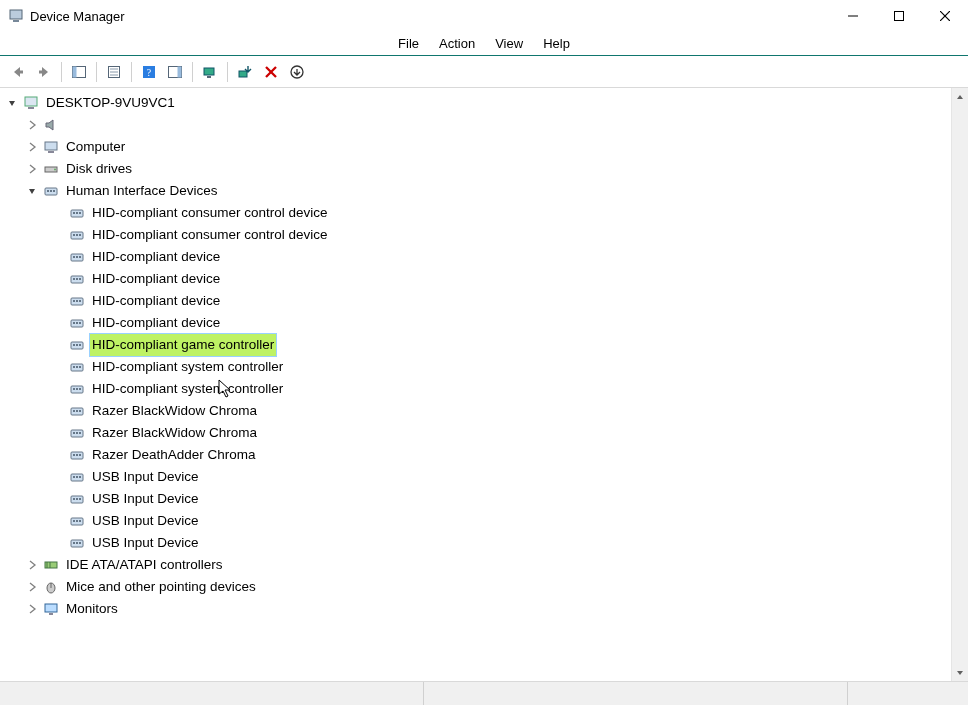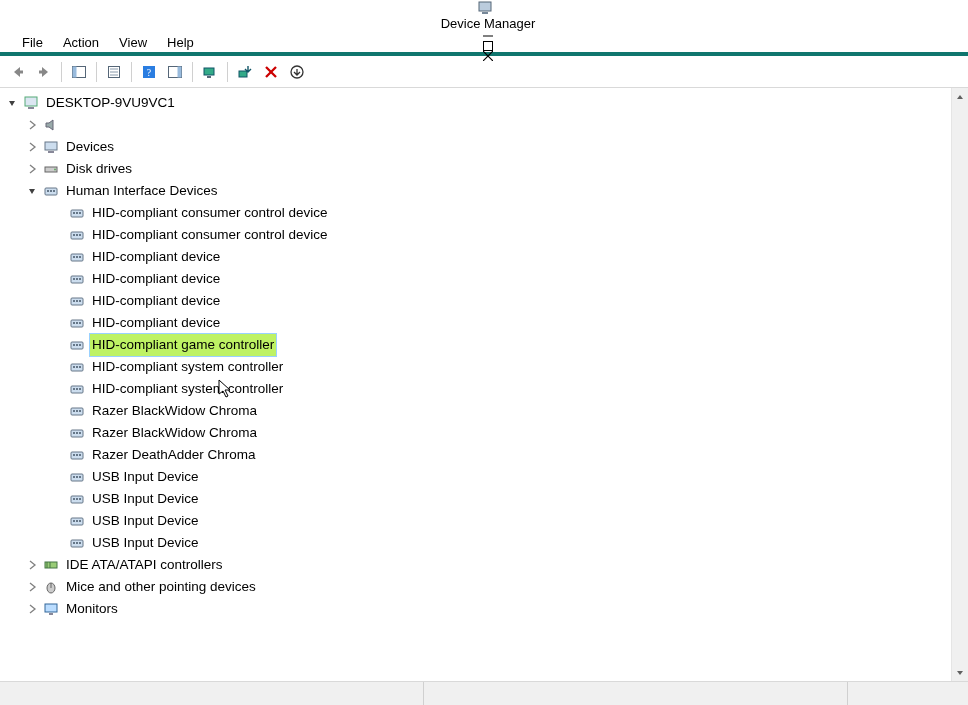--- a/index.html
+++ b/index.html
@@ -11,40 +11,40 @@
     background: #fff;
     width: 968px; height: 705px;
     overflow: hidden;
   }
   .titlebar {
     height: 32px;
     display: flex;
     align-items: center;
     padding: 0 0 0 8px;
     background: #fff;
-    flex-direction: column;
   }
   .titlebar .app-icon {
     width: 16px; height: 16px;
     margin-right: 6px;
     display:flex;align-items:center;justify-content:center;
   }
   .titlebar .title { font-size: 13px; }
   .titlebar .spacer { flex: 1; }
   .winbtn {
     width: 46px; height: 32px;
     display:flex; align-items:center; justify-content:center;
     color:#000;
   }
   .winbtn svg { width:10px; height:10px; }
   .menubar {
     height: 24px;
     display:flex; align-items:center;
-    padding: 0 12px;
-    border-bottom: 4px solid #0f766e;
+    padding: 0 4px;
+    border-bottom: 1px solid #0f766e;
+    justify-content: center;
   }
   .menu-item {
     padding: 2px 10px;
     font-size: 13px;
   }
   .toolbar {
     height: 32px;
     display:flex; align-items:center;
     padding: 2px 6px;
     border-bottom: 1px solid #d9d9d9;
@@ -267,21 +267,21 @@
             <svg width="10" height="10" viewBox="0 0 10 10">
               <path d="M3 1 L8 5 L3 9" fill="none" stroke="#808080" stroke-width="1.3"></path>
             </svg>
           </span>
         <span class="node-icon">
             <svg width="16" height="16">
               <rect x="2" y="3" width="12" height="8" fill="#cde" stroke="#678"></rect>
               <rect x="5" y="12" width="6" height="2" fill="#889"></rect>
             </svg>
           </span>
-        <span class="node-label">Devices</span>
+        <span class="node-label">Computer</span>
       </div>
 
       <div class="node indent-1">
         <span class="expander">
             <svg width="10" height="10" viewBox="0 0 10 10">
               <path d="M3 1 L8 5 L3 9" fill="none" stroke="#808080" stroke-width="1.3"></path>
             </svg>
           </span>
         <span class="node-icon">
             <svg width="16" height="16">

